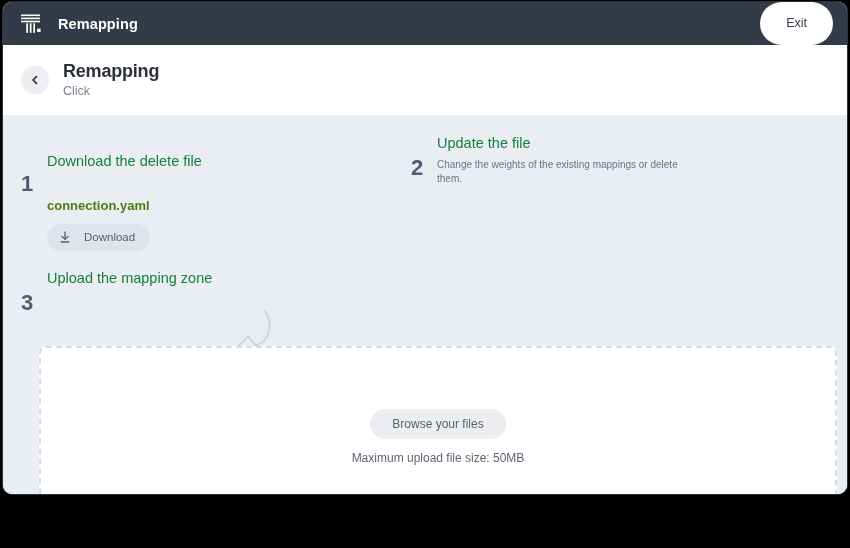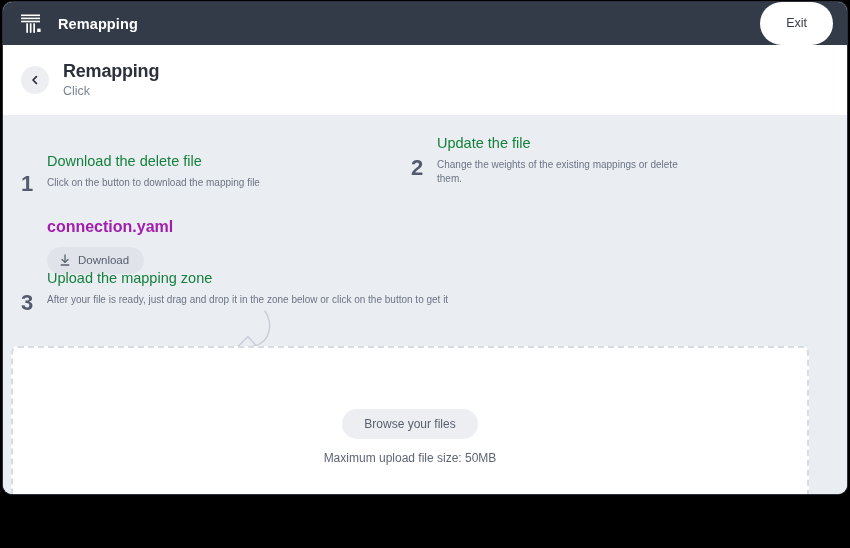--- a/index.html
+++ b/index.html
@@ -147,53 +147,53 @@
   }
 
   #step1 { left: 18px; top: 38px; width: 300px; }
   #step1 .step-num { margin-top: 20px; }
   #step2 { left: 408px; top: 20px; width: 280px; }
   #step2 .step-num { margin-top: 22px; }
   #step3 { left: 18px; top: 155px; width: 440px; }
   #step3 .step-num { margin-top: 22px; }
 
   .filename {
-    font-size: 16px;
+    font-size: 13px;
     font-weight: bold;
-    color: #a21caf;
+    color: #4d7c0f;
     margin-top: 28px;
   }
   .download-btn {
     margin-top: 11px;
     background: #e0e4ea;
     border: none;
     border-radius: 999px;
     padding: 7px 15px 7px 12px;
     font-size: 11.5px;
     color: #58606f;
     display: inline-flex;
     align-items: center;
-    gap: 7px;
+    gap: 13px;
     cursor: pointer;
     font-family: "Liberation Sans", sans-serif;
     line-height: 1;
   }
   .download-btn svg { display: block; }
 
   .curved-arrow {
     position: absolute;
     left: 214px;
     top: 192px;
     pointer-events: none;
   }
 
   
   .dropzone {
     position: absolute;
-    left: 8px;
+    left: 36px;
     top: 231px;
     width: 798px;
     height: 182px;
     background: #ffffff;
     border: 2px dashed #d5dce4;
     border-radius: 7px;
     box-sizing: border-box;
     display: flex;
     flex-direction: column;
     align-items: center;
@@ -255,21 +255,20 @@
     </div>
   </div>
 
   <div class="content">
     <div class="steps-grid">
 
       <div class="step" id="step1">
         <div class="step-num">1</div>
         <div class="step-body">
           <div class="step-title">Download the delete file</div>
-          <div class="step-desc">Click on the button to download the mapping file</div>
           <div class="filename">connection.yaml</div>
           <button class="download-btn">
             <span>
               <svg width="12" height="13" viewBox="0 0 12 13" xmlns="http://www.w3.org/2000/svg">
                 <line x1="6" y1="1" x2="6" y2="8" stroke="#58606f" stroke-width="1.3" stroke-linecap="round"></line>
                 <polyline points="3,5.5 6,8.4 9,5.5" fill="none" stroke="#58606f" stroke-width="1.3" stroke-linecap="round" stroke-linejoin="round"></polyline>
                 <line x1="2.2" y1="11" x2="9.8" y2="11" stroke="#58606f" stroke-width="1.3" stroke-linecap="round"></line>
               </svg>
             </span>
             <span>Download</span>
@@ -282,21 +281,20 @@
         <div class="step-body">
           <div class="step-title">Update the file</div>
           <div class="step-desc">Change the weights of the existing mappings or delete them.</div>
         </div>
       </div>
 
       <div class="step" id="step3">
         <div class="step-num">3</div>
         <div class="step-body">
           <div class="step-title">Upload the mapping zone</div>
-          <div class="step-desc">After your file is ready, just drag and drop it in the zone below or click on the button to get it</div>
         </div>
       </div>
 
       <span class="curved-arrow">
         <svg width="62" height="56" viewBox="0 0 62 56" xmlns="http://www.w3.org/2000/svg">
           <path d="M48,4 C56,16 54,34 38,39" fill="none" stroke="#c9ced9" stroke-width="1.5" stroke-linecap="round"></path>
           <path d="M39,38.6 L16,44.5 L31,29.5 Z" fill="none" stroke="#c9ced9" stroke-width="1.5" stroke-linejoin="round"></path>
         </svg>
       </span>
 

